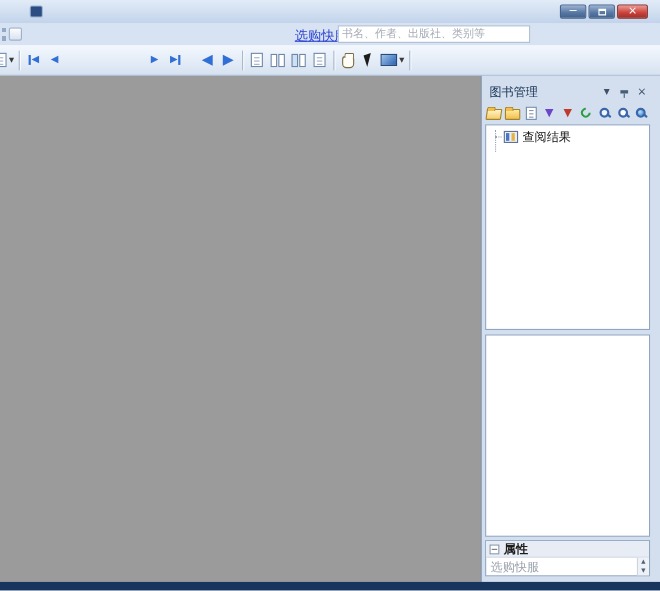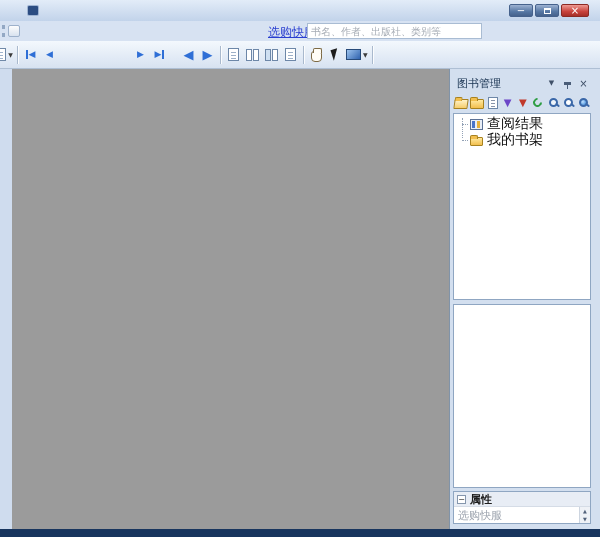--- a/index.html
+++ b/index.html
@@ -40,21 +40,21 @@
   .pv::before { content: ""; position: absolute; left: 2px; right: 2px; top: 3px; height: 1px; background: #9db0c8; box-shadow: 0 3px 0 #9db0c8, 0 6px 0 #9db0c8; }
   .pv2 { display: flex; gap: 1px; }
   .pv2 i { display: block; width: 6px; height: 12px; background: #fff; border: 1px solid #6d87a8; }
   .pv2.shade i:first-child { background: #cfe0f2; }
   .ic-hand { width: 11px; height: 11px; background: #fffdf6; border: 1px solid #7d6a45; border-radius: 3px 3px 4px 4px; position: relative; margin-top: 3px; }
   .ic-hand::before { content: ""; position: absolute; top: -4px; left: 1px; width: 7px; height: 4px; background: #fffdf6; border: 1px solid #7d6a45; border-bottom: none; border-radius: 2px 2px 0 0; }
   .ic-cursor { width: 0; height: 0; border-top: 11px solid #1c1c1c; border-right: 7px solid transparent; transform: rotate(-18deg); }
   .ic-screen { width: 15px; height: 11px; background: linear-gradient(135deg, #9cc3ee, #2f62ae); border: 1px solid #274a79; }
 
   
-  .main { position: absolute; top: 69px; left: 0; right: 0; bottom: 8px; display: flex; padding-left: 12px; }
+  .main { position: absolute; top: 69px; left: 0; right: 0; bottom: 8px; display: flex; }
   .viewer { flex: 0 0 438px; background: #9b9b9b; border-right: 1px solid #8093a8; }
   .right-col { flex: 1; background: #d3dfef; padding: 6px 9px 0 3px; display: flex; flex-direction: column; overflow: hidden; }
 
   
   .panel-header { flex: 0 0 17px; display: flex; align-items: center; padding: 0 2px 0 4px; }
   .panel-title { font-size: 11px; color: #16304f; white-space: nowrap; }
   .panel-controls { margin-left: auto; display: flex; align-items: center; gap: 5px; }
   .ph-btn { width: 11px; height: 11px; display: flex; align-items: center; justify-content: center; color: #3f5068; cursor: pointer; }
   .ph-caret { font-size: 7px; line-height: 1; }
   .ph-close { font-size: 10px; line-height: 1; }
@@ -74,21 +74,21 @@
   .ic-down.red { color: #c0392b; }
   .ic-refresh { width: 9px; height: 9px; border: 2px solid #2e9e44; border-top-color: transparent; border-radius: 50%; transform: rotate(45deg); }
   .ic-mag { width: 9px; height: 9px; border: 2px solid #3a67a8; border-radius: 50%; position: relative; background: #eef4fb; }
   .ic-mag::after { content: ""; position: absolute; width: 5px; height: 2px; background: #3a67a8; right: -4px; bottom: -1px; transform: rotate(40deg); border-radius: 1px; }
   .ic-mag.doc { background: #fff; }
   .ic-mag.globe { background: radial-gradient(circle at 35% 35%, #bfe0ff, #2f7fd2); }
 
   
   .tree-panel { position: relative; background: #fff; border: 1px solid #8fa6c2; flex: 0 0 187px; padding-top: 2px; }
   .tree-vline { position: absolute; left: 8px; top: 4px; height: 20px; border-left: 1px dotted #93a2b6; }
-  .tree-row { position: relative; display: flex; align-items: center; gap: 4px; height: 16px; padding-left: 16px; font-size: 14px; color: #101010; cursor: pointer; }
+  .tree-row { position: relative; display: flex; align-items: center; gap: 4px; height: 16px; padding-left: 16px; font-size: 11px; color: #101010; cursor: pointer; }
   .tree-row::before { content: ""; position: absolute; left: 8px; top: 8px; width: 6px; border-top: 1px dotted #93a2b6; }
   .ic-res { width: 13px; height: 11px; background: #e8eef7; border: 1px solid #5c7296; position: relative; }
   .ic-res::before { content: ""; position: absolute; left: 1px; top: 1px; width: 3px; height: 7px; background: #4a74c8; box-shadow: 5px 0 0 #e8b23c; }
   .ic-folder.small { width: 13px; height: 9px; margin-top: 2px; }
 
   .splitter { flex: 0 0 4px; cursor: row-resize; }
   .lower-panel { background: #fff; border: 1px solid #8fa6c2; flex: 0 0 184px; }
 
   
   .props { position: relative; margin-top: 3px; border: 1px solid #8fa6c2; background: #fff; flex: 0 0 33px; }
@@ -240,24 +240,20 @@
           <span class="ic-mag globe"></span>
         </div>
       </div>
 
       <div class="tree-panel">
         <div class="tree-vline"></div>
         <div class="tree-row">
           <span class="ic-res"></span>
           <span>查阅结果</span>
         </div>
-        <div class="tree-row">
-          <span class="ic-folder small"></span>
-          <span>我的书架</span>
-        </div>
       </div>
 
       <div class="splitter"></div>
 
       <div class="lower-panel"></div>
 
       <div class="props">
         <div class="props-header">
           <span class="collapse-box">−</span>
           <span class="props-title">属性</span>

